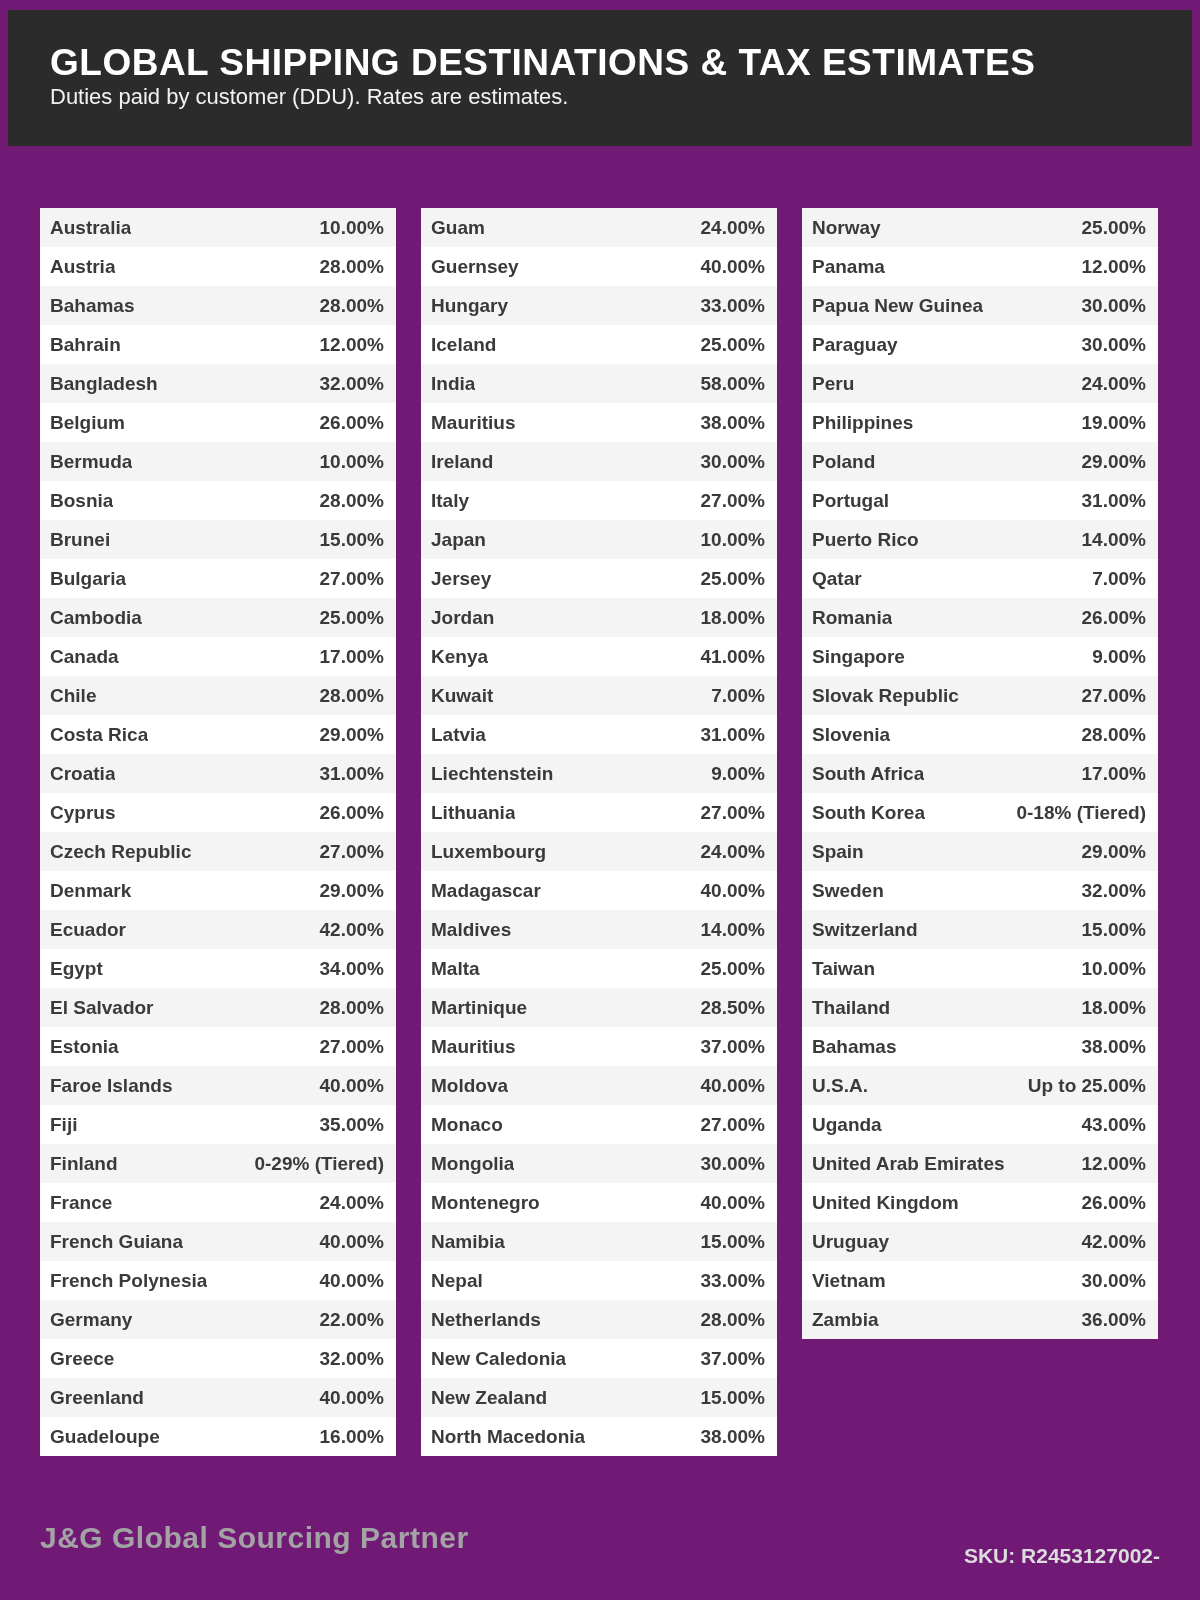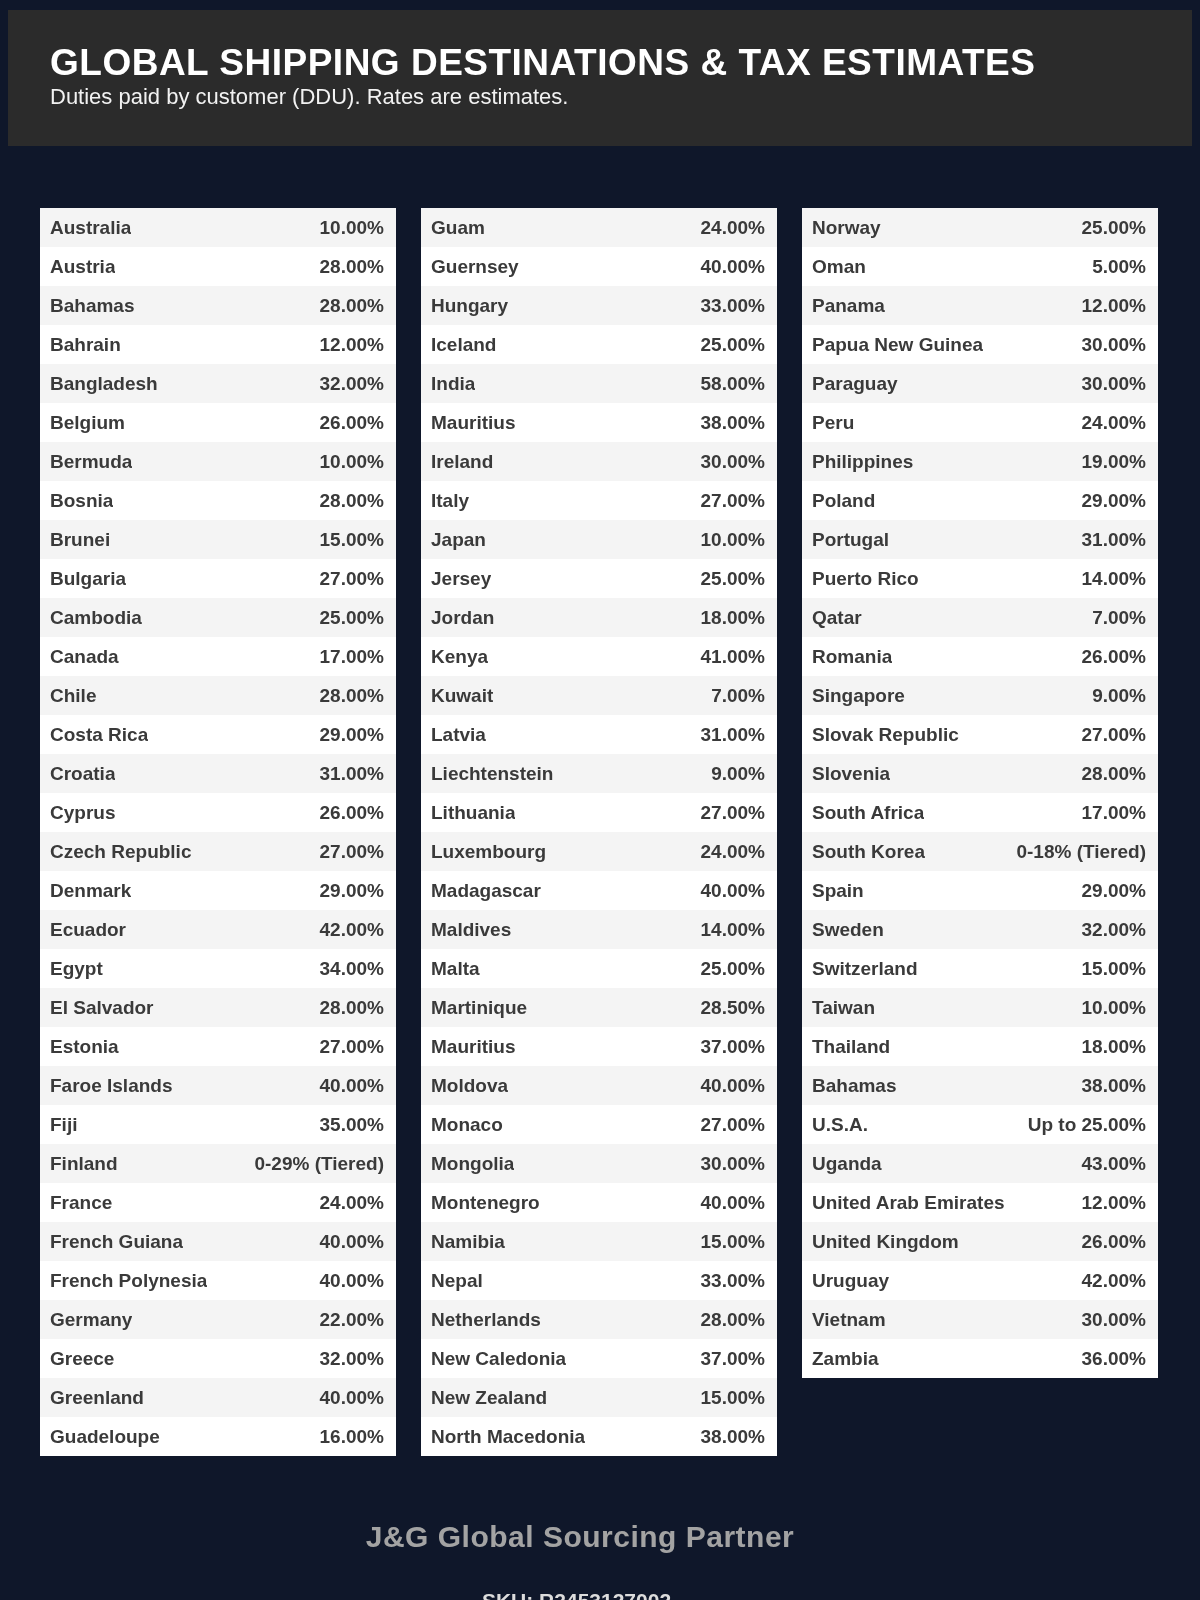--- a/index.html
+++ b/index.html
@@ -6,21 +6,21 @@
   html, body {
     width: 1200px;
     height: 1600px;
     background: #ffffff;
     font-family: "Liberation Sans", "DejaVu Sans", sans-serif;
   }
   .page {
     position: relative;
     width: 1200px;
     height: 1600px;
-    background: #0f172a;
+    background: #701a75;
     overflow: hidden;
   }
   .header {
     margin: 10px 8px 0 8px;
     background: #2b2b2b;
     color: #ffffff;
     padding: 32px 42px 30px 42px;
     height: 136px;
   }
   .header h1 {
@@ -62,28 +62,27 @@
     overflow: hidden;
   }
   .row .rate {
     white-space: nowrap;
     text-align: right;
     padding-left: 8px;
   }
   .footer {
     position: absolute;
     left: 0;
-    bottom: 6px;
+    bottom: 16px;
     width: 1200px;
     height: 74px;
     display: flex;
     justify-content: space-between;
     align-items: center;
-    padding: 0 80px 18px 40px;
-    flex-direction: column;
+    padding: 0 40px 18px 40px;
   }
   .brand {
     font-size: 30px;
     font-weight: 800;
     color: #a3a3a3;
     letter-spacing: 0.5px;
   }
   .sku {
     font-size: 21px;
     font-weight: 700;
@@ -361,24 +360,20 @@
           <span class="country">North Macedonia</span>
           <span class="rate">38.00%</span>
         </div>
       </div>
     <div class="col">
         <div class="row">
           <span class="country">Norway</span>
           <span class="rate">25.00%</span>
         </div>
         <div class="row">
-          <span class="country">Oman</span>
-          <span class="rate">5.00%</span>
-        </div>
-        <div class="row">
           <span class="country">Panama</span>
           <span class="rate">12.00%</span>
         </div>
         <div class="row">
           <span class="country">Papua New Guinea</span>
           <span class="rate">30.00%</span>
         </div>
         <div class="row">
           <span class="country">Paraguay</span>
           <span class="rate">30.00%</span>

